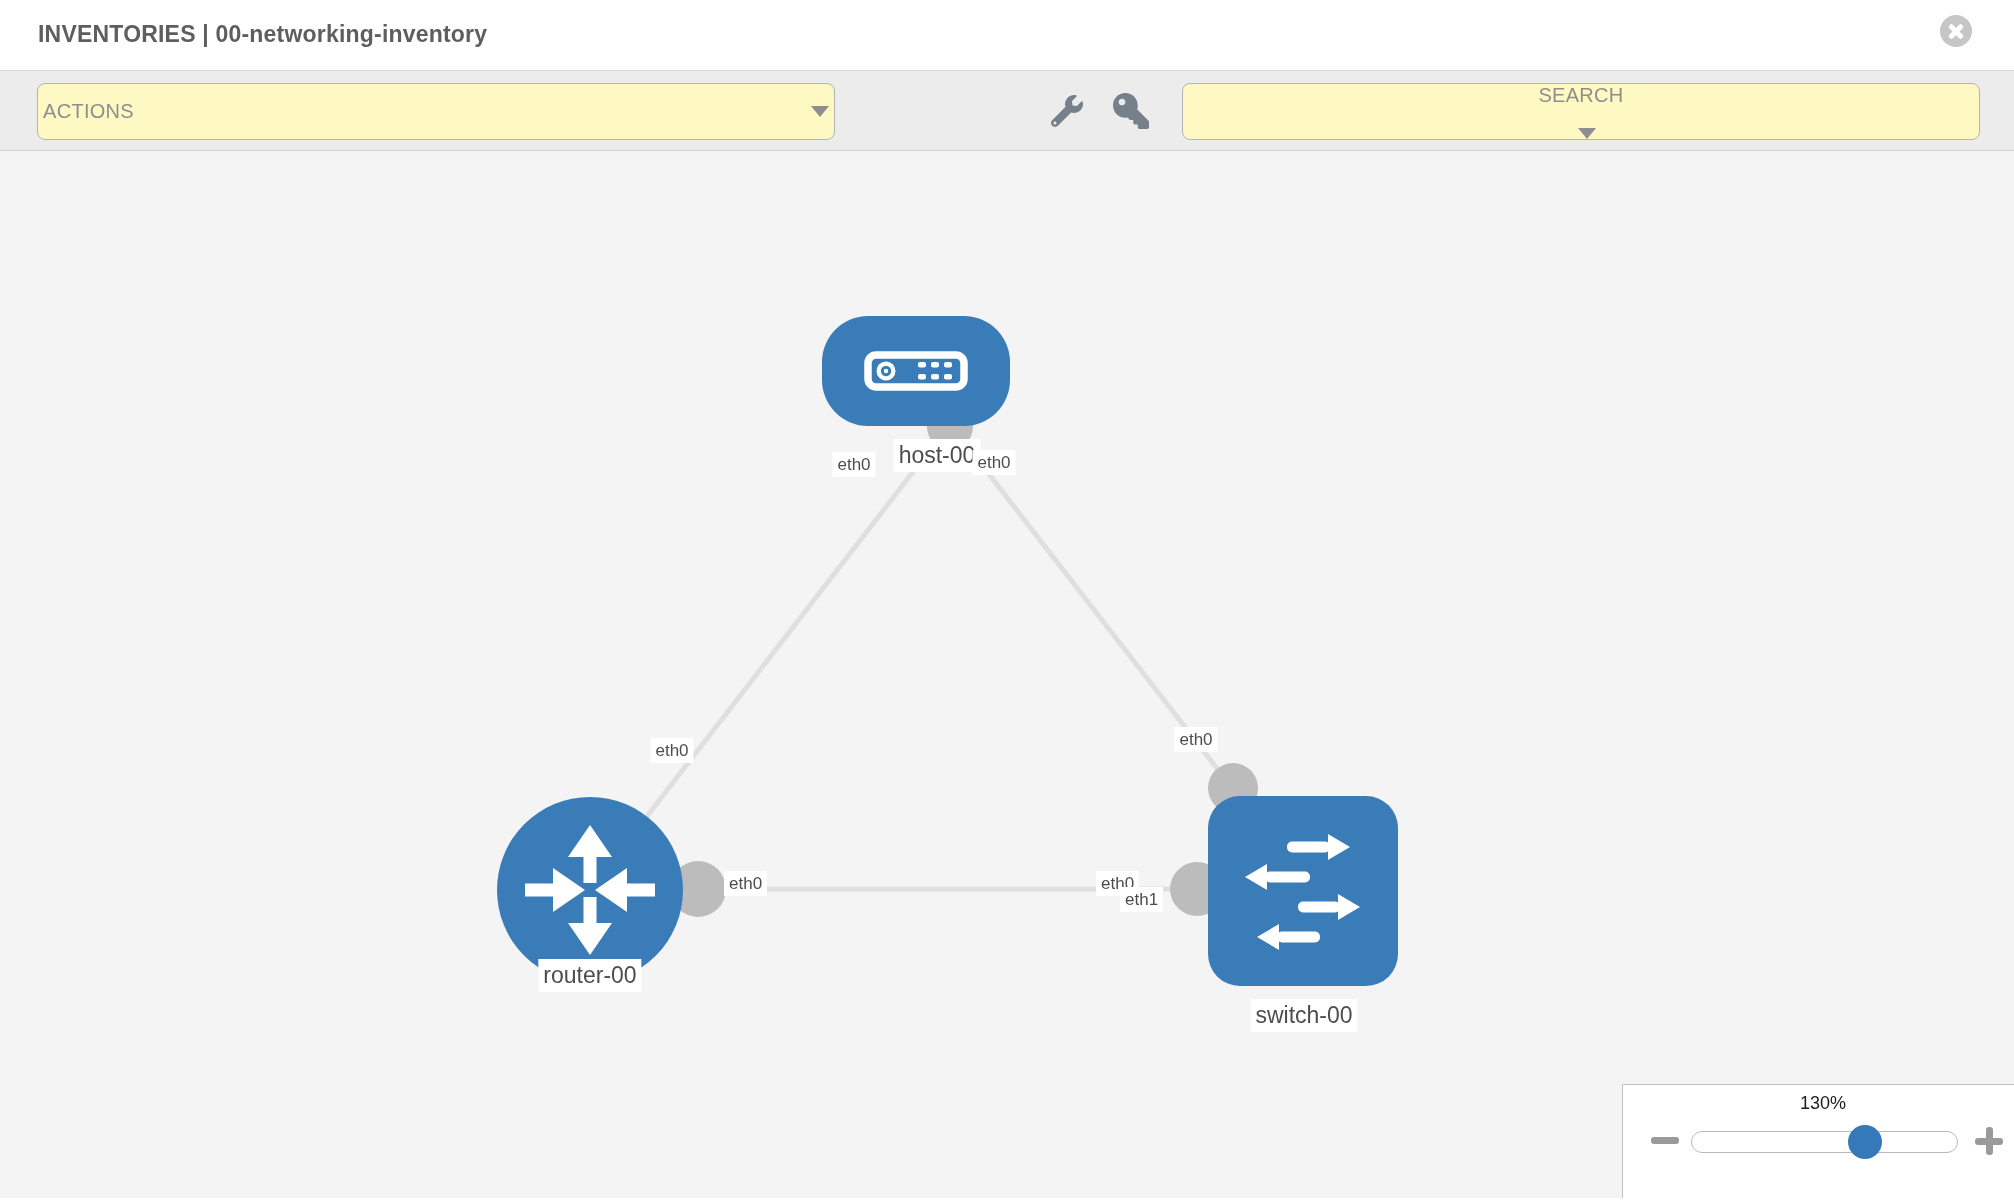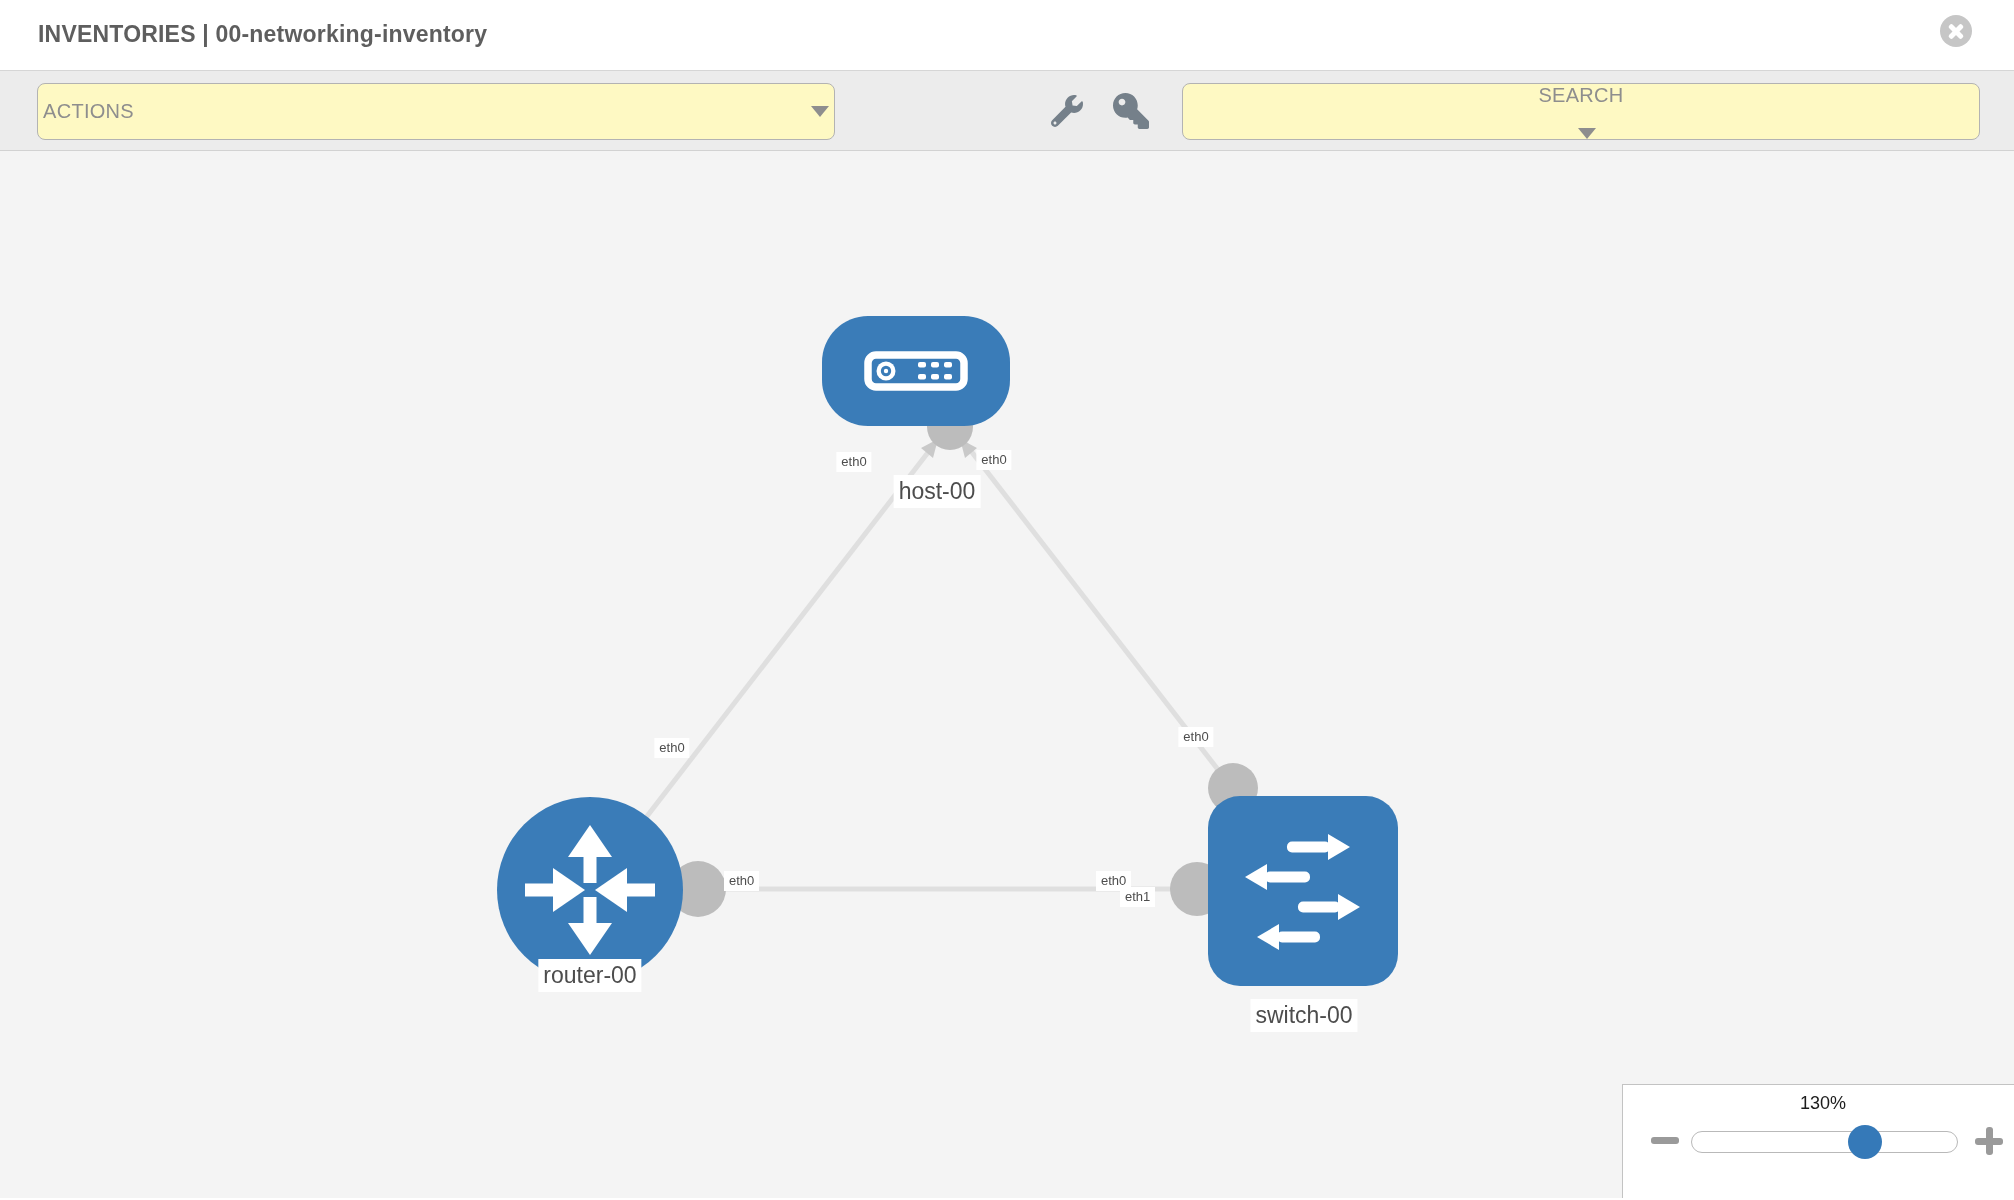--- a/index.html
+++ b/index.html
@@ -37,21 +37,21 @@
 
   .node { position:absolute; background:#3a7cb8; display:flex; align-items:center;
     justify-content:center; cursor:pointer; }
   .node-host   { left:822px; top:165px; width:188px; height:110px; border-radius:46px; }
   .node-router { left:497px; top:646px; width:186px; height:186px; border-radius:50%; }
   .node-switch { left:1208px; top:645px; width:190px; height:190px; border-radius:32px; }
 
   .tag { position:absolute; background:#fff; color:#4d4d4d; white-space:nowrap;
     padding:2px 5px; line-height:1.25; }
   .tag.nodename { font-size:23px; transform:translateX(-50%); }
-  .tag.iface { font-size:13px; }
+  .tag.iface { font-size:17px; }
   .tag.iface.ctr { transform:translateX(-50%); }
 
   
   .zoom-panel { position:absolute; left:1622px; top:933px; width:420px; height:290px;
     background:#fff; border:1px solid #c3c3c3; }
   .zoom-level { position:absolute; left:0; top:8px; width:400px; text-align:center;
     font-size:18px; color:#1c1c1c; }
   .zoom-minus { position:absolute; left:28px; top:52px; width:28px; height:7px;
     background:#9a9a9a; border-radius:3px; cursor:pointer; }
   .zoom-plus { position:absolute; left:352px; top:42px; width:28px; height:28px; cursor:pointer; }
@@ -155,21 +155,21 @@
           <rect x="57" y="75.5" width="45" height="11" rx="5"></rect>
           <polygon points="37,81 59,68 59,94"></polygon>
           <rect x="90" y="105.5" width="42" height="11" rx="5"></rect>
           <polygon points="152,111 130,98 130,124"></polygon>
           <rect x="69" y="135.5" width="43" height="11" rx="5"></rect>
           <polygon points="49,141 71,128 71,154"></polygon>
         </g>
       </svg>
     </div>
 
-    <div class="tag nodename" style="left:937px;  top:288px;margin-top:36px;">host-00</div>
+    <div class="tag nodename" style="left:937px;  top:288px;">host-00</div>
     <div class="tag nodename" style="left:590px;  top:808px;">router-00</div>
     <div class="tag nodename" style="left:1304px; top:848px;text-align:center;">switch-00</div>
 
     <div class="tag iface ctr" style="left:854px;  top:301px;">eth0</div>
     <div class="tag iface ctr" style="left:994px;  top:299px;">eth0</div>
     <div class="tag iface ctr" style="left:672px;  top:587px;">eth0</div>
     <div class="tag iface" style="left:724px;  top:720px;">eth0</div>
     <div class="tag iface ctr" style="left:1196px; top:576px;">eth0</div>
     <div class="tag iface" style="left:1096px; top:720px;">eth0</div>
     <div class="tag iface" style="left:1120px; top:720px;margin-top:16px;">eth1</div>

